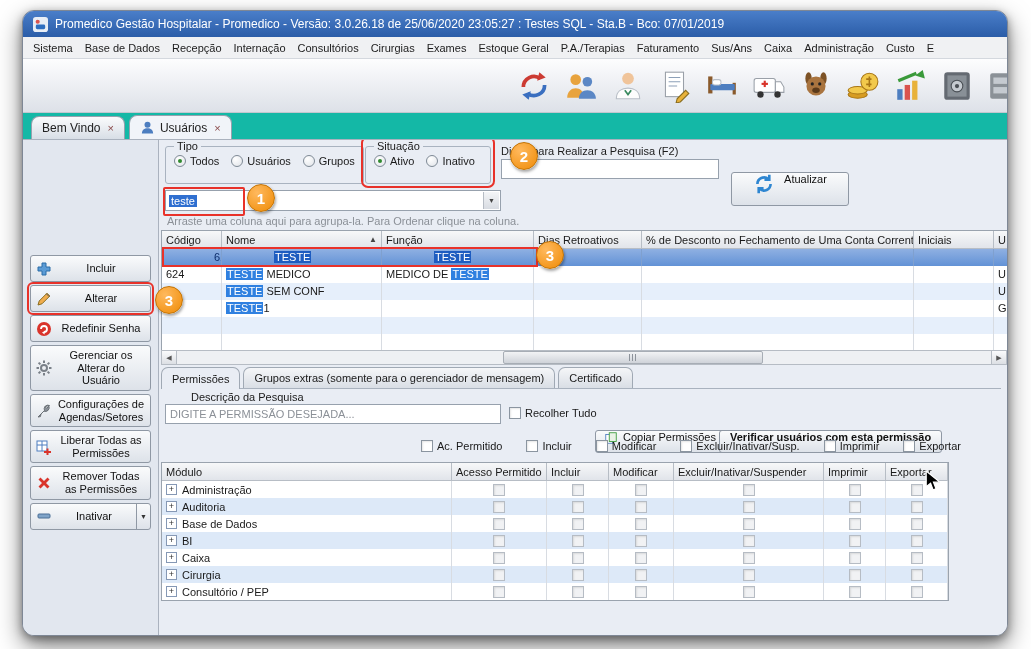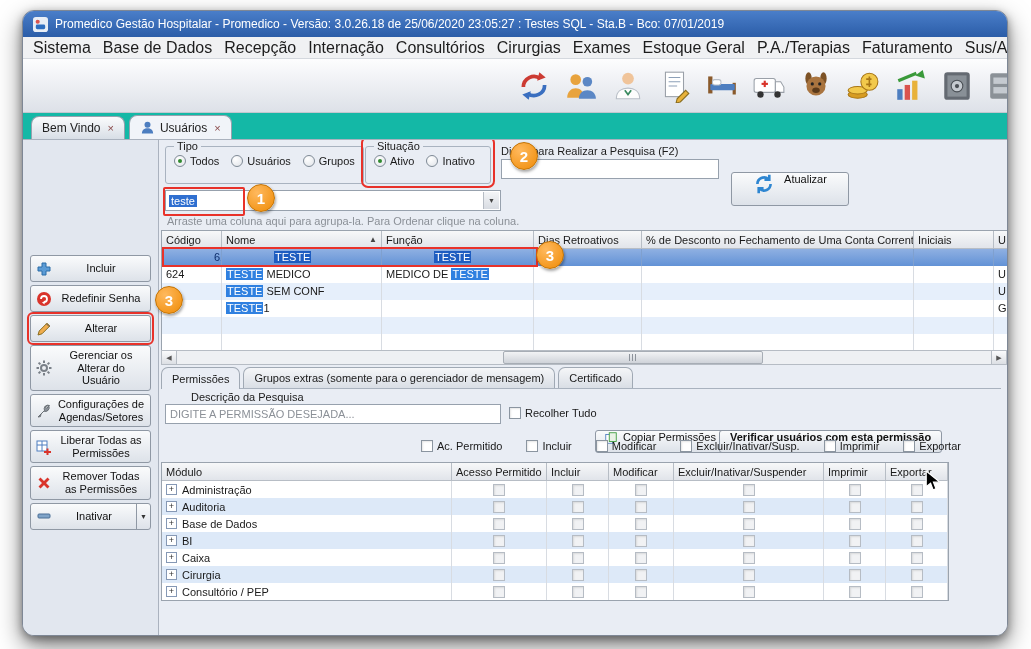--- a/index.html
+++ b/index.html
@@ -5,21 +5,21 @@
   * { box-sizing: border-box; margin: 0; padding: 0; }
   body { width: 1031px; height: 649px; background: #fff; font-family: "Liberation Sans", sans-serif; position: relative; overflow: hidden; }
   .window { position: absolute; left: 22px; top: 10px; width: 986px; height: 626px; border-radius: 12px;
             background: #e9edf4; border: 1px solid #7e8795; overflow: hidden; display: flex; flex-direction: column;
             box-shadow: 0 10px 24px rgba(0,0,0,.5), 0 3px 8px rgba(0,0,0,.35); }
   
   .titlebar { height: 26px; flex: 0 0 26px; display: flex; align-items: center; gap: 7px; padding: 0 10px;
               background: linear-gradient(#4a7ec9, #2b5da8); color: #fff; font-size: 12px; white-space: nowrap; overflow: hidden; }
   
   .menubar { height: 22px; flex: 0 0 22px; background: #f0f1f3; border-bottom: 1px solid #d4d8de; display: flex; align-items: center;
-             font-size: 16px; color: #1c1c1c; padding-left: 4px; white-space: nowrap; overflow: hidden; }
+             font-size: 11px; color: #1c1c1c; padding-left: 4px; white-space: nowrap; overflow: hidden; }
   .menu-item { padding: 2px 6px; cursor: default; }
   
   .toolbar { height: 54px; flex: 0 0 54px; background: linear-gradient(#fdfdfe, #dde1e8); border-bottom: 1px solid #c2c7cf;
              display: flex; align-items: center; justify-content: flex-end; gap: 5px; padding: 2px 0 2px 8px; overflow: hidden; }
   .ticon { width: 42px; height: 46px; display: flex; align-items: center; justify-content: center; flex: 0 0 auto; }
   .ticon.cut { margin-right: -18px; }
   
   .tabstrip { height: 27px; flex: 0 0 27px; background: #14b8a6; display: flex; align-items: flex-end; gap: 4px;
               padding-left: 8px; border-bottom: 1px solid #aab2be; }
   .tab { height: 23px; display: flex; align-items: center; gap: 5px; padding: 0 10px; border: 1px solid #97a1ae; border-bottom: none;
@@ -254,34 +254,34 @@
 
   <div class="main">
 
     <div class="sidebar">
       <div class="sbtn">
         <svg width="16" height="16" viewBox="0 0 16 16">
             <path d="M6 2h4v4h4v4h-4v4H6v-4H2V6h4z" fill="#5b9bd5" stroke="#2a6da8"></path>
           </svg>
         <span class="lbl">Incluir</span>
       </div>
+      <div class="sbtn sbtn-alterar">
+        <svg width="16" height="16" viewBox="0 0 16 16">
+            <path d="M2 14l1.2-4L11 2.2 13.8 5 6 12.8z" fill="#f0ad4e" stroke="#8a6d1f"></path>
+            <path d="M10.4 2.8l2.8 2.8" stroke="#555"></path>
+          </svg>
+        <span class="lbl">Alterar</span>
+      </div>
       <div class="sbtn">
         <svg width="16" height="16" viewBox="0 0 16 16">
             <circle cx="8" cy="8" r="7" fill="#d9342b"></circle>
             <path d="M5 8a3 3 0 1 1 3 3" stroke="#fff" stroke-width="1.8" fill="none"></path>
             <path d="M8.6 13.4l-2.6-2 2.6-1.4z" fill="#fff"></path>
           </svg>
         <span class="lbl">Redefinir Senha</span>
-      </div>
-      <div class="sbtn sbtn-alterar">
-        <svg width="16" height="16" viewBox="0 0 16 16">
-            <path d="M2 14l1.2-4L11 2.2 13.8 5 6 12.8z" fill="#f0ad4e" stroke="#8a6d1f"></path>
-            <path d="M10.4 2.8l2.8 2.8" stroke="#555"></path>
-          </svg>
-        <span class="lbl">Alterar</span>
       </div>
       <div class="sbtn">
         <svg width="16" height="16" viewBox="0 0 16 16">
             <circle cx="8" cy="8" r="3" fill="none" stroke="#7a8088" stroke-width="2"></circle>
             <g stroke="#7a8088" stroke-width="2">
               <line x1="8" y1="0.5" x2="8" y2="3"></line>
               <line x1="8" y1="13" x2="8" y2="15.5"></line>
               <line x1="0.5" y1="8" x2="3" y2="8"></line>
               <line x1="13" y1="8" x2="15.5" y2="8"></line>
               <line x1="2.6" y1="2.6" x2="4.4" y2="4.4"></line>

